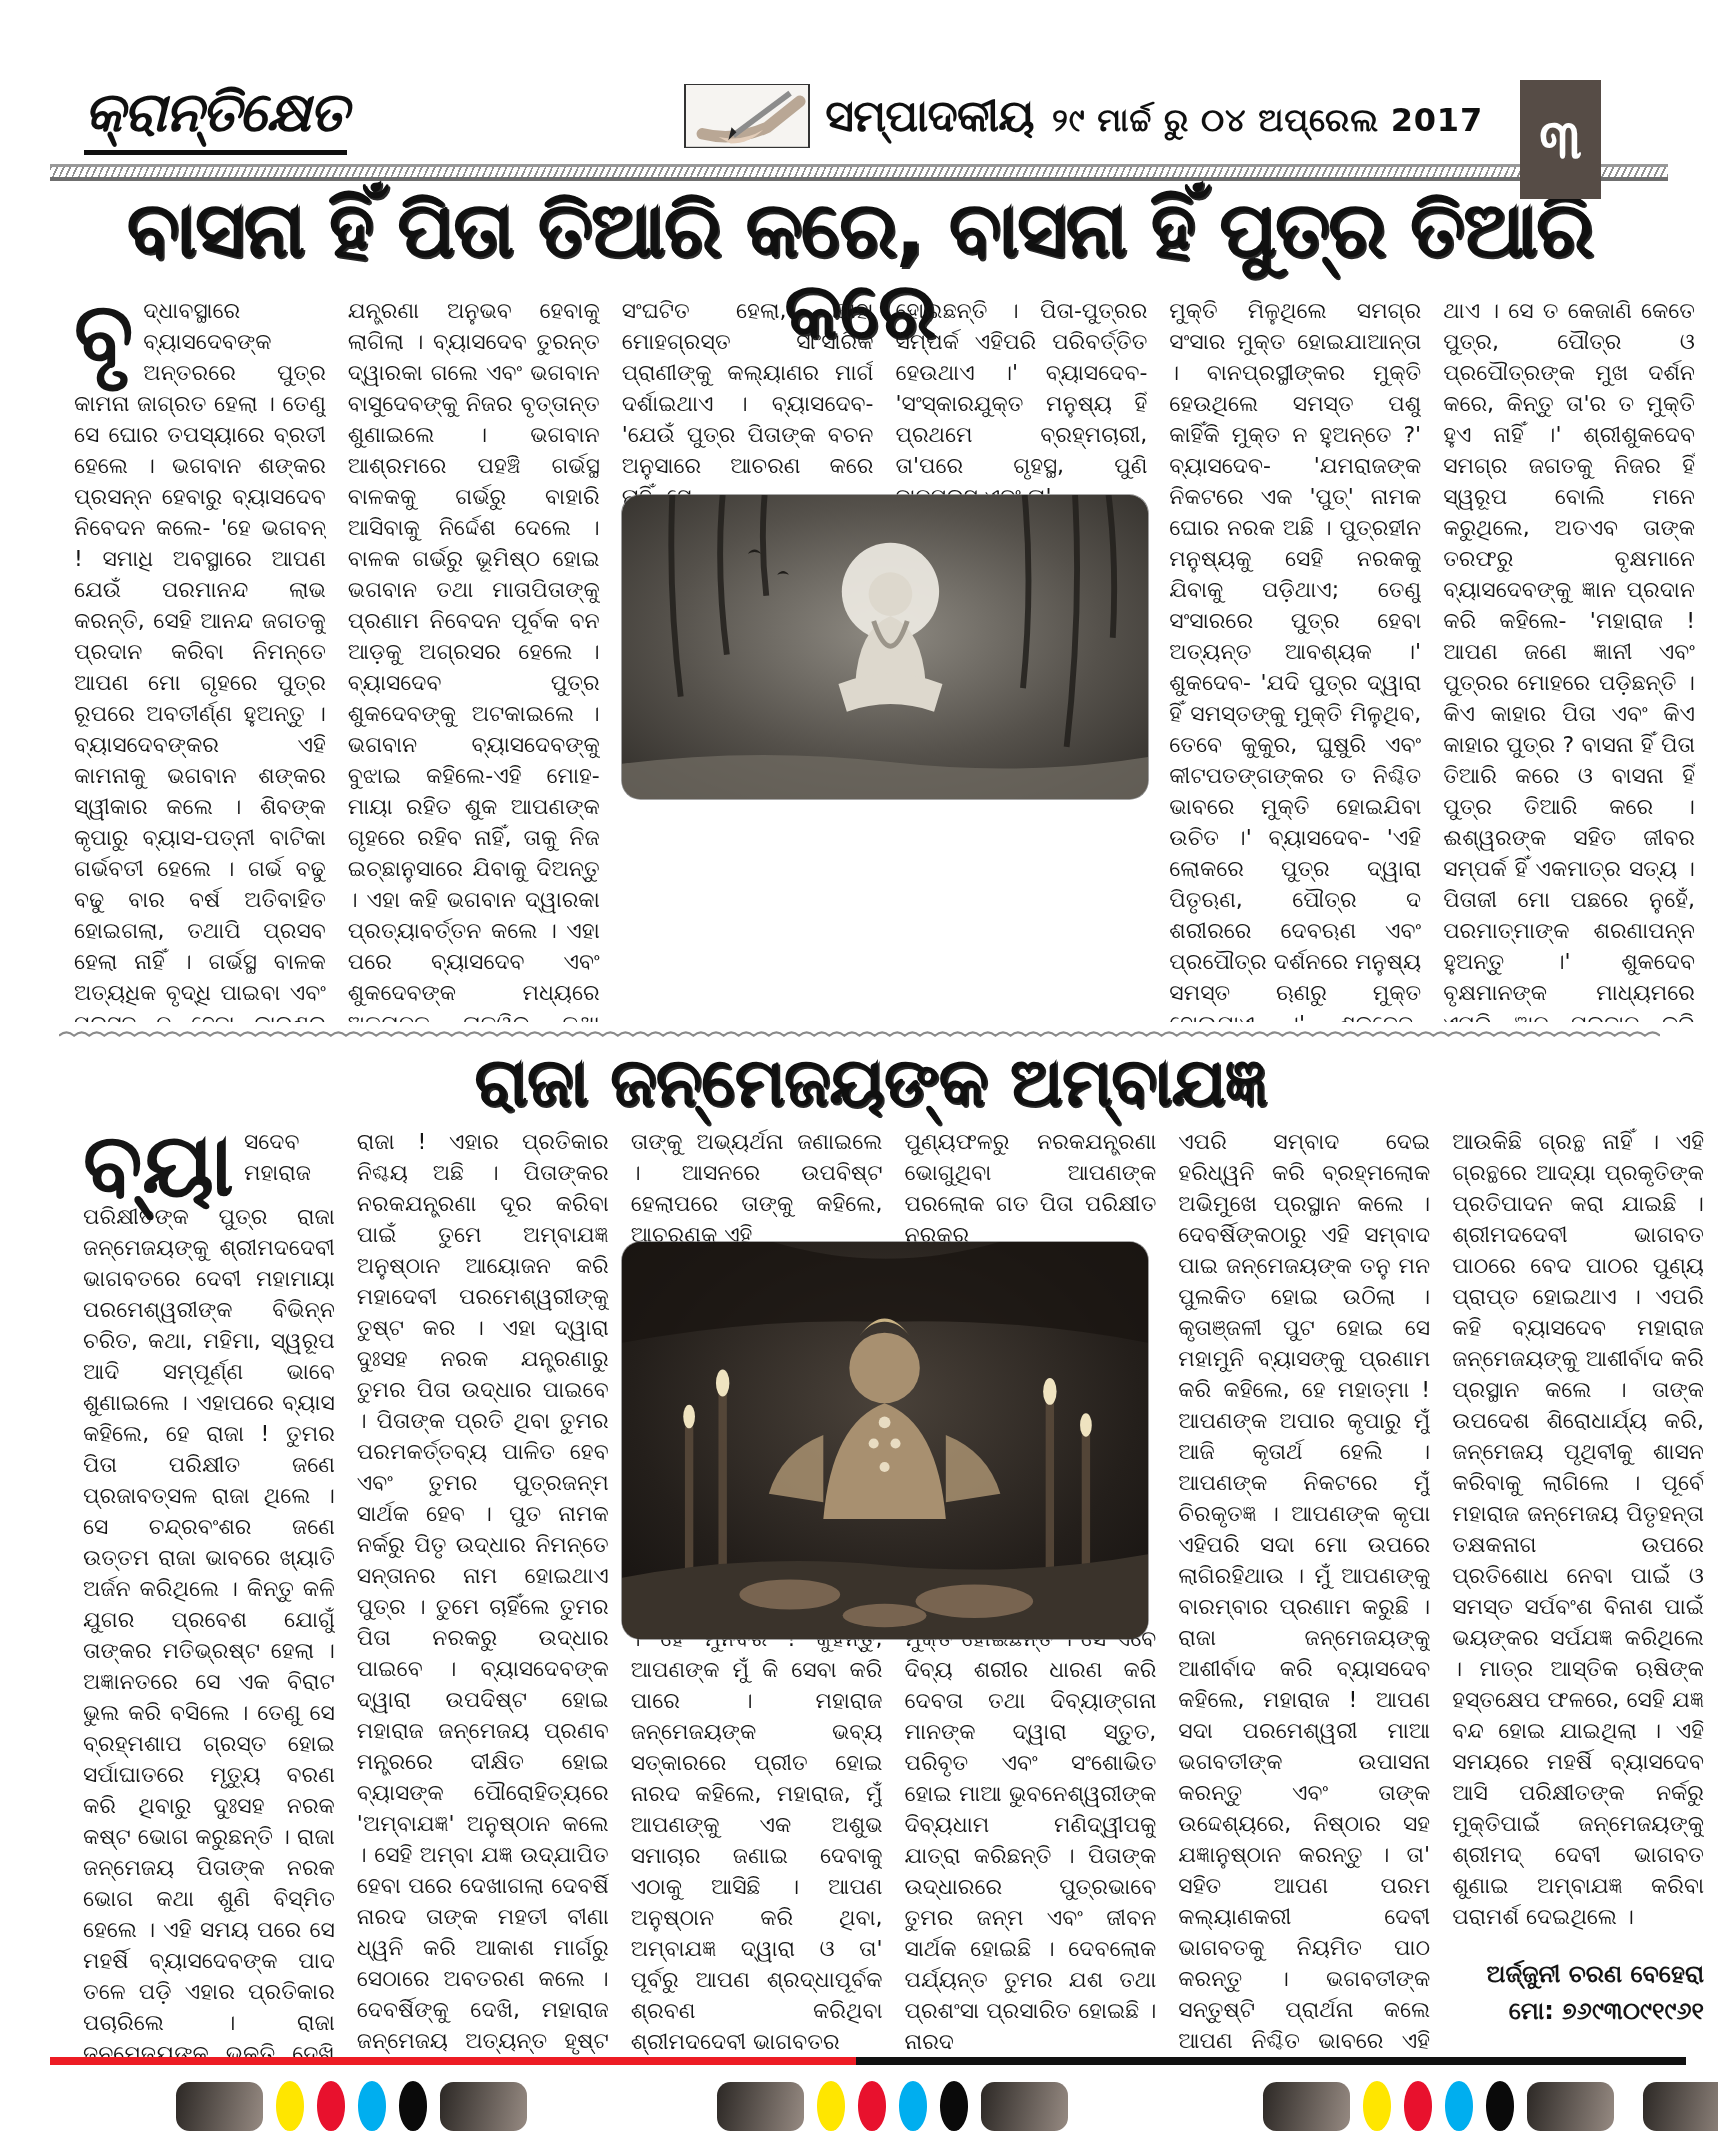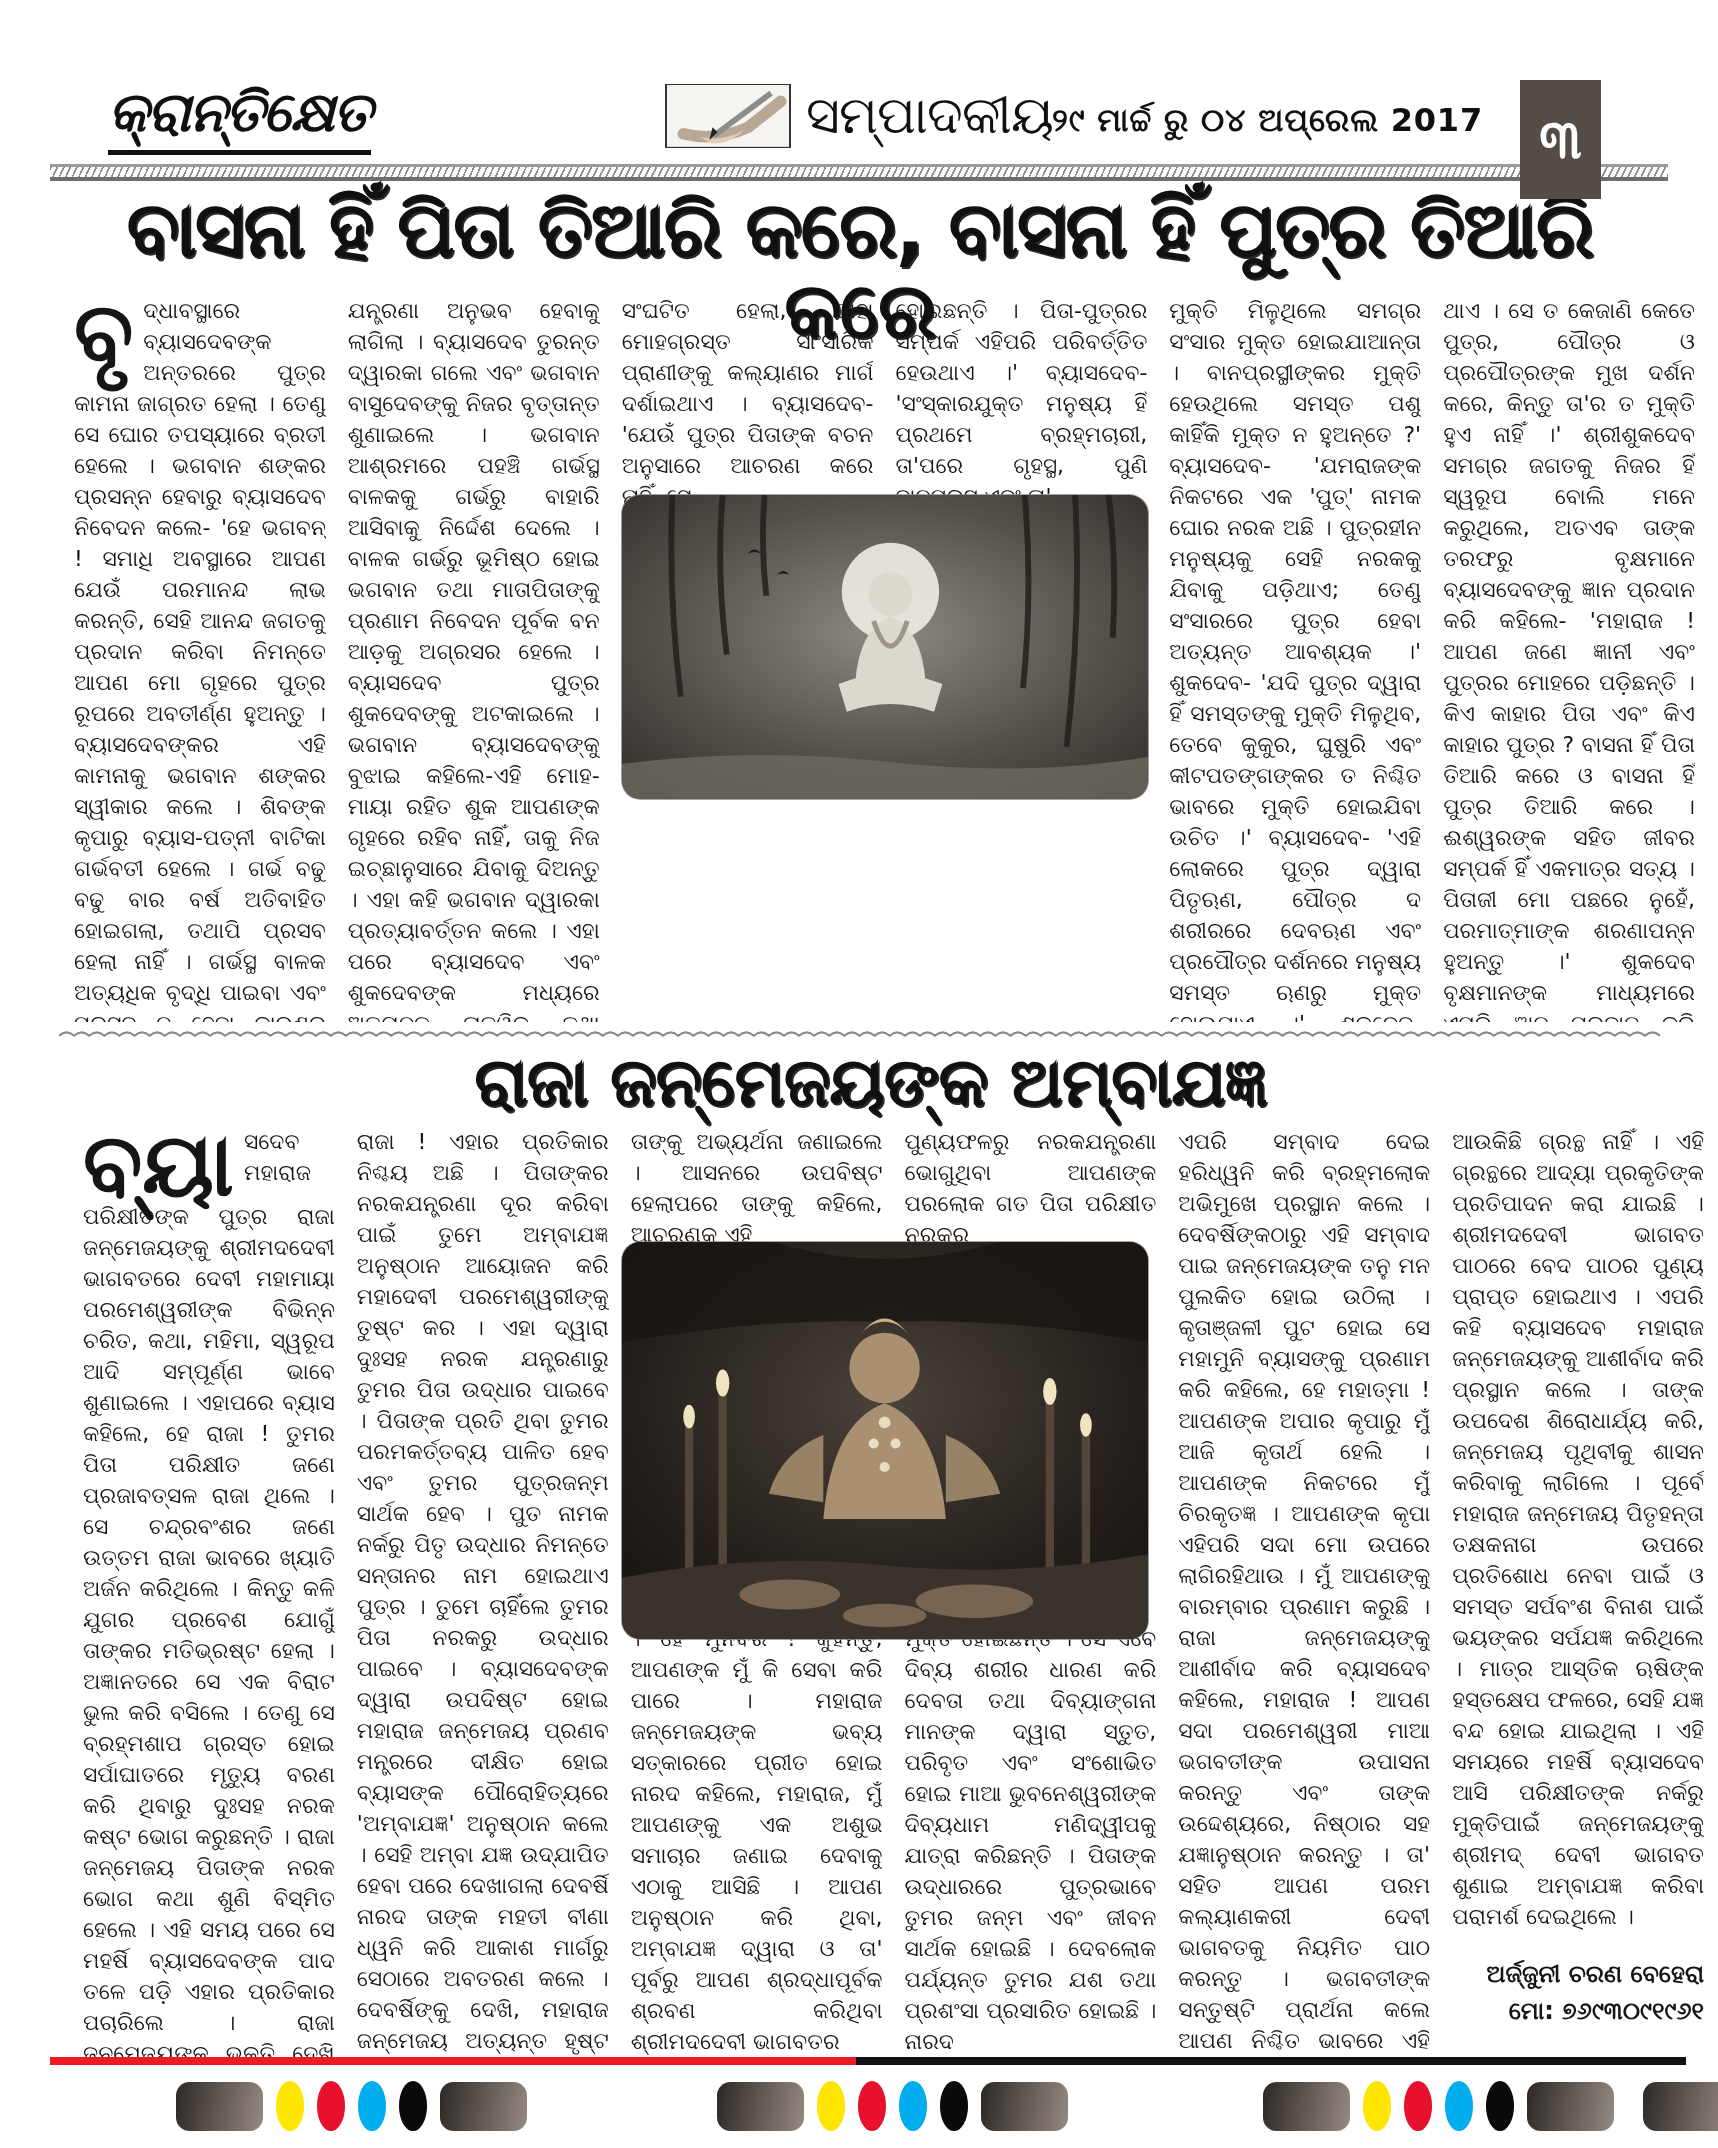--- a/index.html
+++ b/index.html
@@ -5,25 +5,25 @@
   * { margin:0; padding:0; box-sizing:border-box; }
   body {
     width:1718px; height:2148px; position:relative; background:#ffffff;
     font-family:"DejaVu Sans", sans-serif; color:#101010; overflow:hidden;
   }
   
   .masthead { position:absolute; top:77px; left:50px; width:1618px; height:101px; }
   .logo {
     position:absolute; left:34px; top:0; font-size:55px; font-weight:bold;
     font-style:italic; letter-spacing:-1.7px; border-bottom:5px solid #101010;
-    padding-bottom:1.7px; line-height:1.3;margin-left:24px;
+    padding-bottom:1.7px; line-height:1.3;
   }
   .section-wrap { position:absolute; left:0; right:0; top:6.7px; display:flex; justify-content:center; align-items:center; gap:15px; }
   .pen-box { width:126px; height:64px; border:2.5px solid #333; background:#f4f2ef; display:flex; align-items:center; justify-content:center; }
-  .section-label { font-size:52px; font-weight:normal; letter-spacing:-0.8px; }
+  .section-label { font-size:44px; font-weight:bold; letter-spacing:-0.8px; }
   .dateline { position:absolute; right:185px; top:23.5px; font-size:32px; font-weight:600; letter-spacing:0.8px; }
   .pageno {
     position:absolute; right:67px; top:3.4px; width:81px; height:119px;
     color:#fff; font-size:54px; font-weight:bold; display:flex; align-items:center; justify-content:center;
     z-index:3;
   }
   .rule-hatch {
     position:absolute; top:164px; left:50px; width:1618px; height:17px;
     border-top:3.4px solid #9a9a9a; border-bottom:4.2px solid #6f6f6f;
     background:repeating-linear-gradient(115deg,#8f8f8f 0 1.7px,#ffffff 1.7px 5.9px);

